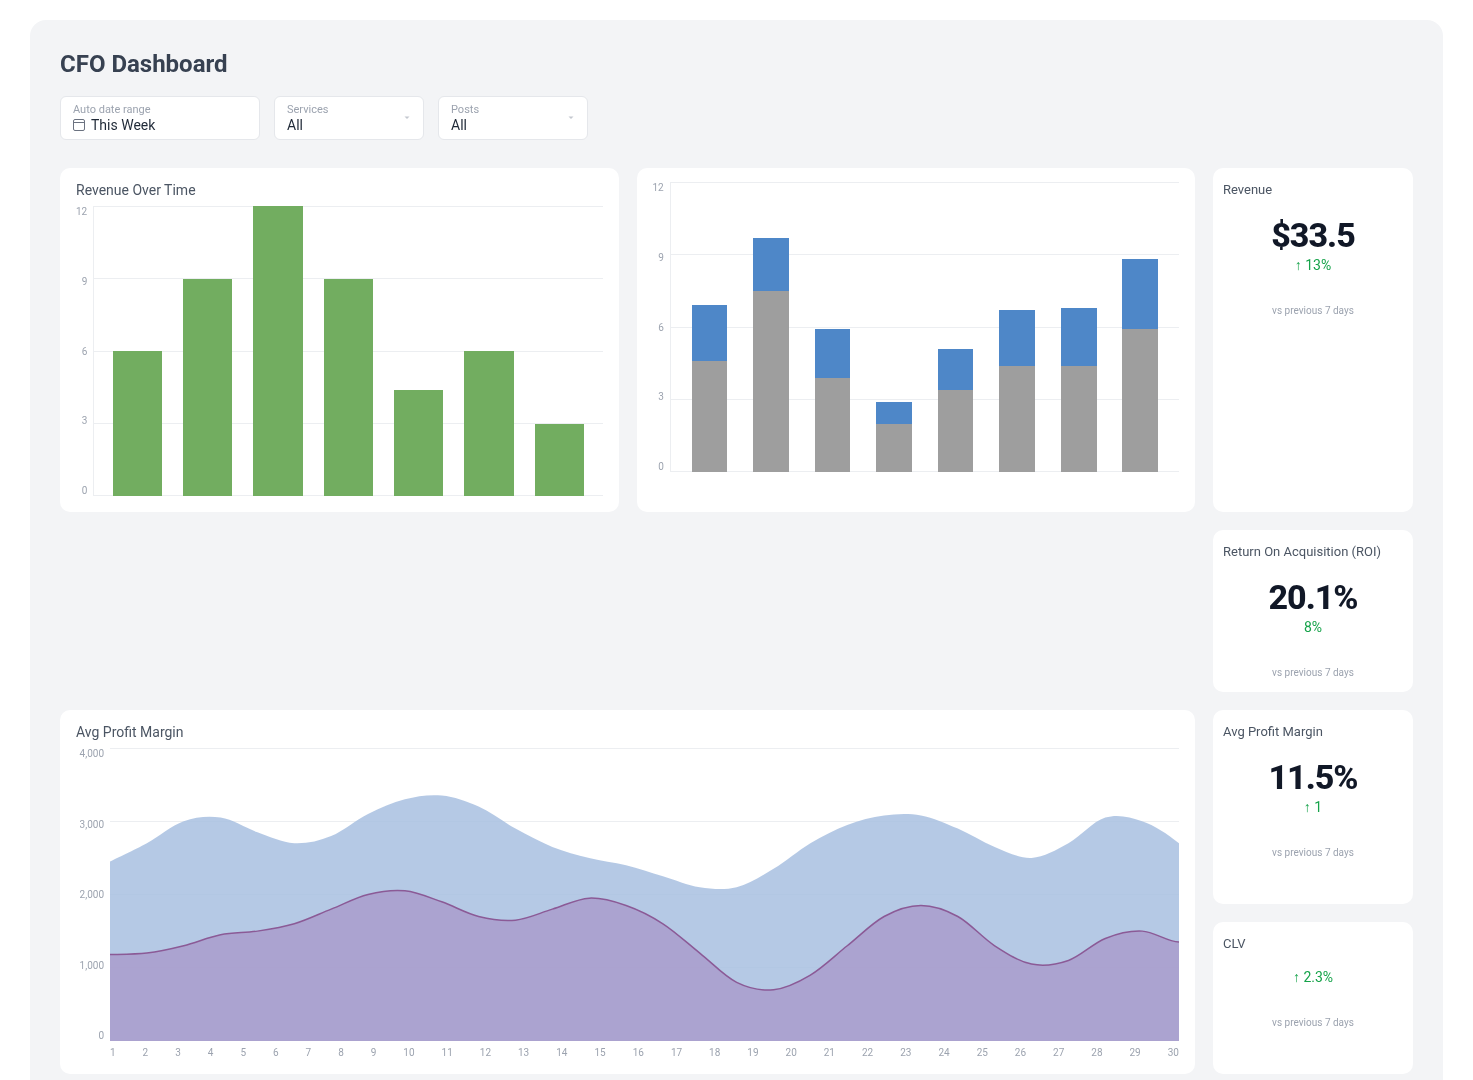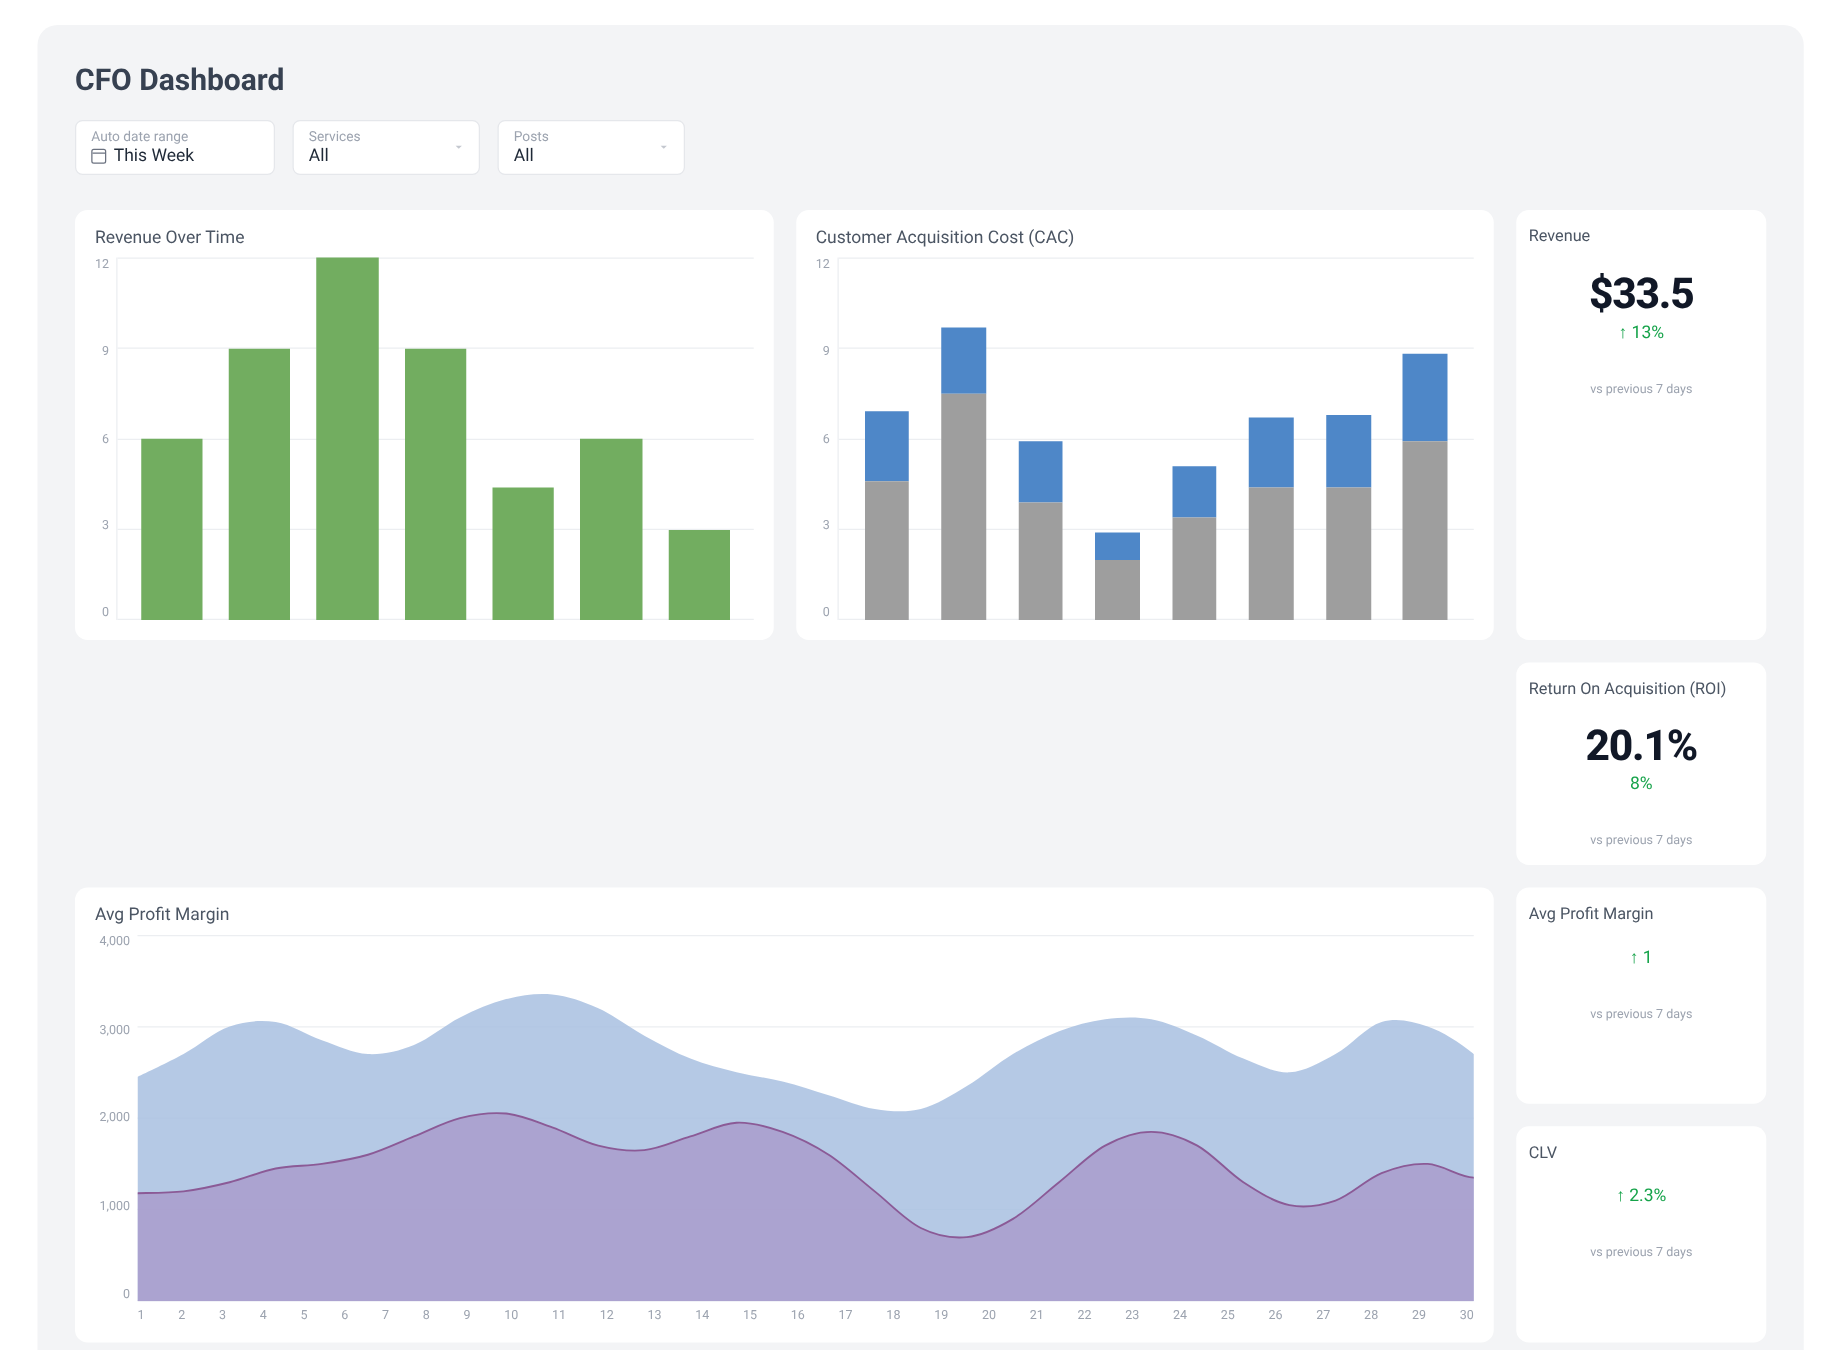--- a/index.html
+++ b/index.html
@@ -41,21 +41,21 @@
   .filters{
     display:flex;
     gap:14px;
     margin-bottom:28px;
   }
   .filter{
     background:var(--card);
     border:1px solid var(--border);
     border-radius:6px;
     padding:6px 12px;
-    width:160px;
+    width:200px;
     display:flex;
     flex-direction:column;
     position:relative;
   }
   .filter-narrow{width:150px;}
   .filter-label{
     font-size:11px;
     color:var(--text-lighter);
   }
   .filter-value{
@@ -307,21 +307,20 @@
                 <div class="bar" style="height: 100%;">
                   <div class="bar-green" style="height: 25%;"></div>
                 </div>
               </div>
             </div>
         </div>
       </div>
     </div>
 
     <div class="card">
-      <div class="card-title">Customer Acquisition Cost (CAC)</div>
       <div class="barchart">
         <div class="y-axis">
           <span>12</span>
           <span>9</span>
           <span>6</span>
           <span>3</span>
           <span>0</span>
         </div>
         <div class="plot">
           <div class="gridlines">
@@ -455,20 +454,21 @@
             <span>27</span>
             <span>28</span>
             <span>29</span>
             <span>30</span>
           </div>
       </div>
     </div>
 
     <div class="card kpi" style="grid-column:3;">
       <div class="kpi-title">Avg Profit Margin</div>
+      <div class="kpi-value">11.5%</div>
       <div class="kpi-delta arrow-up">1</div>
       <div class="kpi-sub">vs previous 7 days</div>
     </div>
 
     <div class="card kpi" style="grid-column:3;">
       <div class="kpi-title">CLV</div>
       <div class="kpi-delta arrow-up">2.3%</div>
       <div class="kpi-sub">vs previous 7 days</div>
     </div>
 

